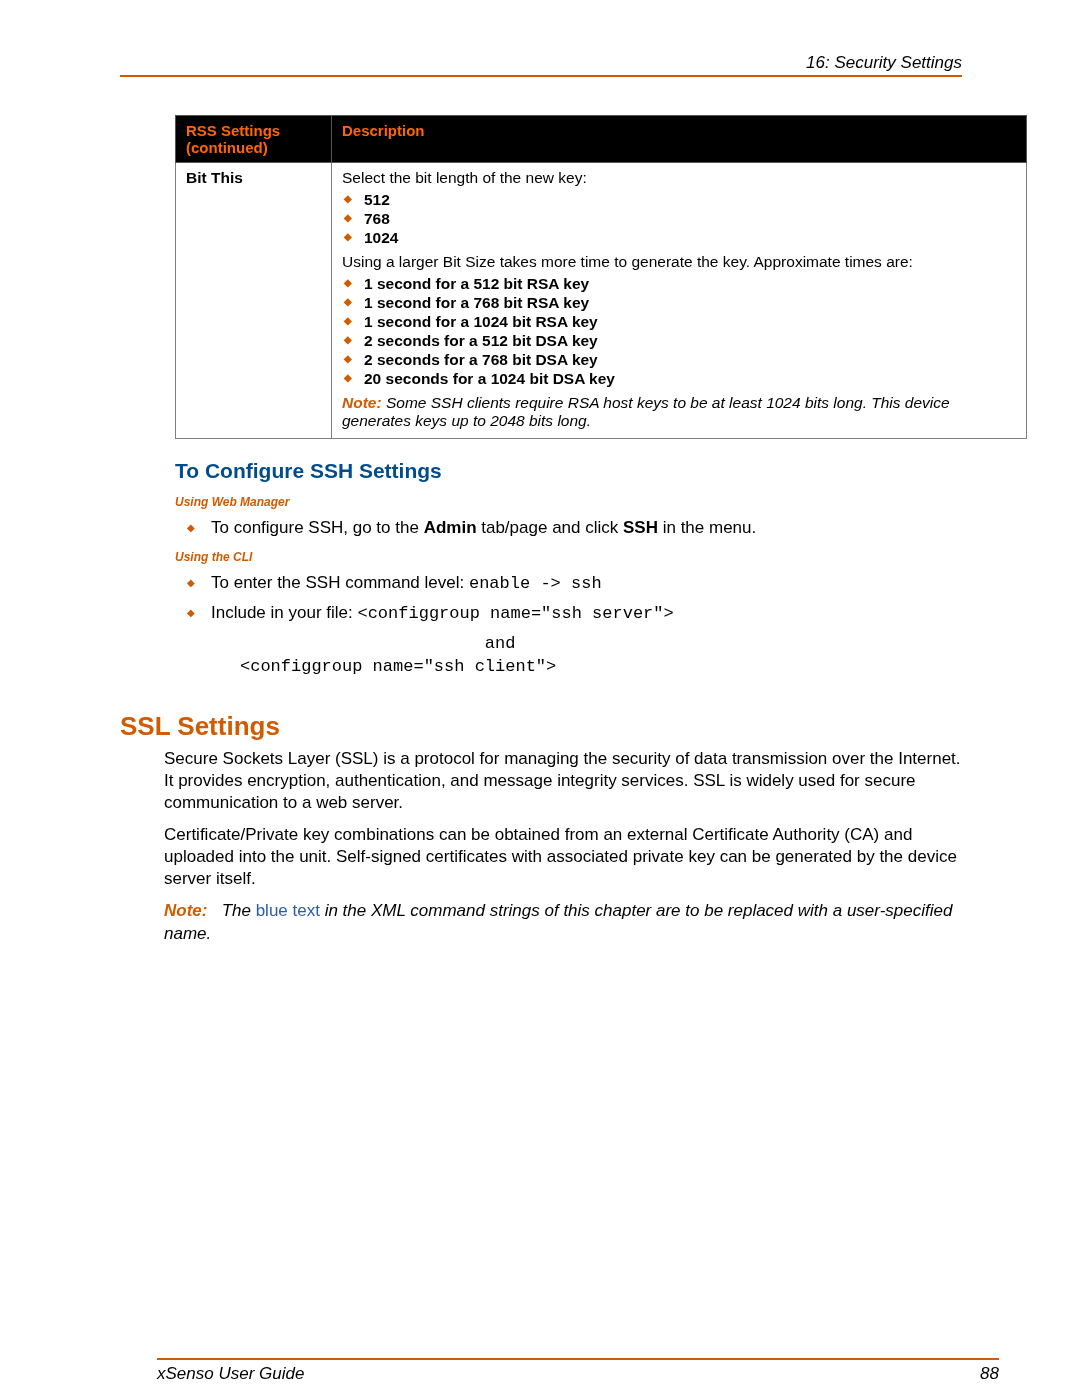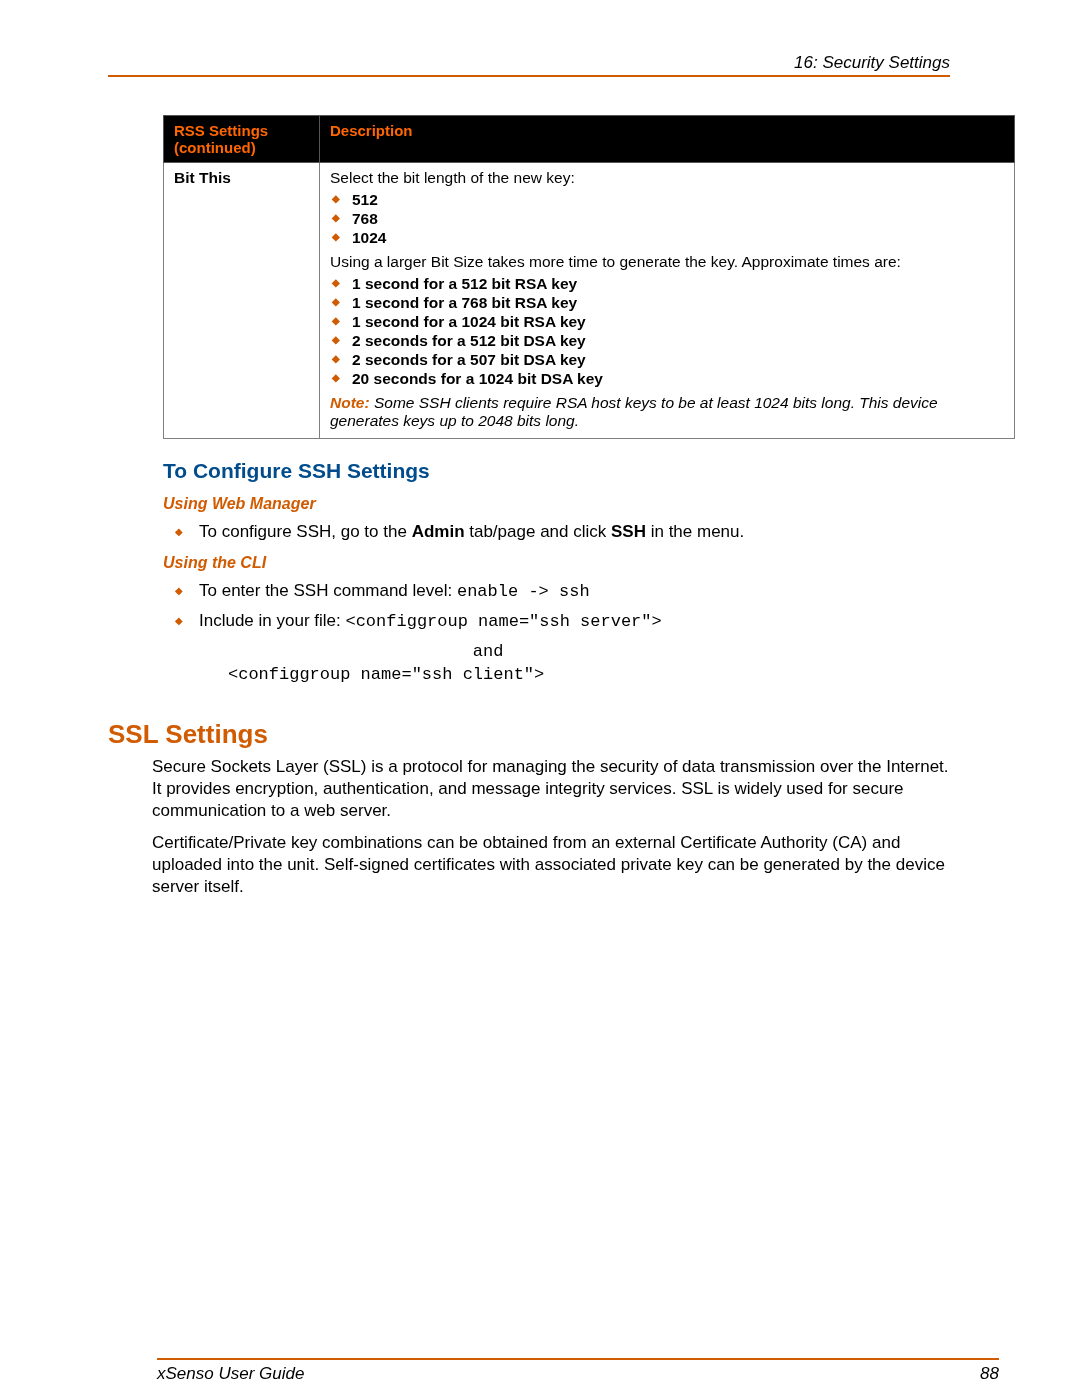--- a/index.html
+++ b/index.html
@@ -18,21 +18,21 @@
     width: 1080px;
     height: 1397px;
     position: relative;
     font-family: Arial, Helvetica, sans-serif;
     font-size: 17px;
     color: #000;
     box-sizing: border-box;
   }
   .page {
     position: absolute;
-    left: 108px;
+    left: 120px;
     top: 53px;
     width: 842px;
   }
   .running-head {
     font-style: italic;
     text-align: right;
     font-size: 17px;
     margin-bottom: 2px;
   }
   .rule {
@@ -102,21 +102,21 @@
   h2.blue {
     color: #004c8c;
     font-weight: bold;
     font-size: 21px;
     margin: 20px 0 10px 55px;
   }
   .ital-orange {
     color: var(--orange-dark);
     font-weight: bold;
     font-style: italic;
-    font-size: 16px;
+    font-size: 12px;
     margin: 12px 0 8px 55px;
   }
   .body-list {
     list-style: none;
     margin: 9px 0 10px 55px;
     padding: 0 0 0 36px;
   }
   .body-list li {
     position: relative;
     margin: 2px 0;
@@ -207,21 +207,21 @@
               <li>512</li>
               <li>768</li>
               <li>1024</li>
             </ul>
             <div class="hr-gap">Using a larger Bit Size takes more time to generate the key. Approximate times are:</div>
             <ul class="diamond-list bold">
               <li>1 second for a 512 bit RSA key</li>
               <li>1 second for a 768 bit RSA key</li>
               <li>1 second for a 1024 bit RSA key</li>
               <li>2 seconds for a 512 bit DSA key</li>
-              <li>2 seconds for a 507 bit DSA key</li>
+              <li>2 seconds for a 768 bit DSA key</li>
               <li>20 seconds for a 1024 bit DSA key</li>
             </ul>
             <div class="cell-note">
               <span class="note-label">Note:</span>
               <span>Some SSH clients require RSA host keys to be at least 1024 bits long. This device generates keys up to 2048 bits long.</span>
             </div>
           </td>
         </tr>
       </tbody>
     </table>
@@ -246,20 +246,23 @@
       <li>
         <span>Include in your file: </span><span class="mono">&lt;configgroup name="ssh server"&gt;</span>
       </li>
     </ul>
     <div class="code-block"><span>                        and</span>
 <span>&lt;configgroup name="ssh client"&gt;</span></div>
 
     <h1 class="orange">SSL Settings</h1>
     <p class="body">Secure Sockets Layer (SSL) is a protocol for managing the security of data transmission over the Internet. It provides encryption, authentication, and message integrity services. SSL is widely used for secure communication to a web server.</p>
     <p class="body">Certificate/Private key combinations can be obtained from an external Certificate Authority (CA) and uploaded into the unit. Self-signed certificates with associated private key can be generated by the device server itself.</p>
+    <div class="note-para">
+      <span class="note-label">Note:</span>&nbsp;&nbsp;&nbsp;<span>The </span><span class="blue">blue text</span><span> in the XML command strings of this chapter are to be replaced with a&nbsp;user-specified name.</span>
+    </div>
 
   </div>
 </div>
 
 <div class="footer">
   <div class="rule"></div>
   <div class="footer-line">
     <span>xSenso User Guide</span>
     <span>88</span>
   </div>

